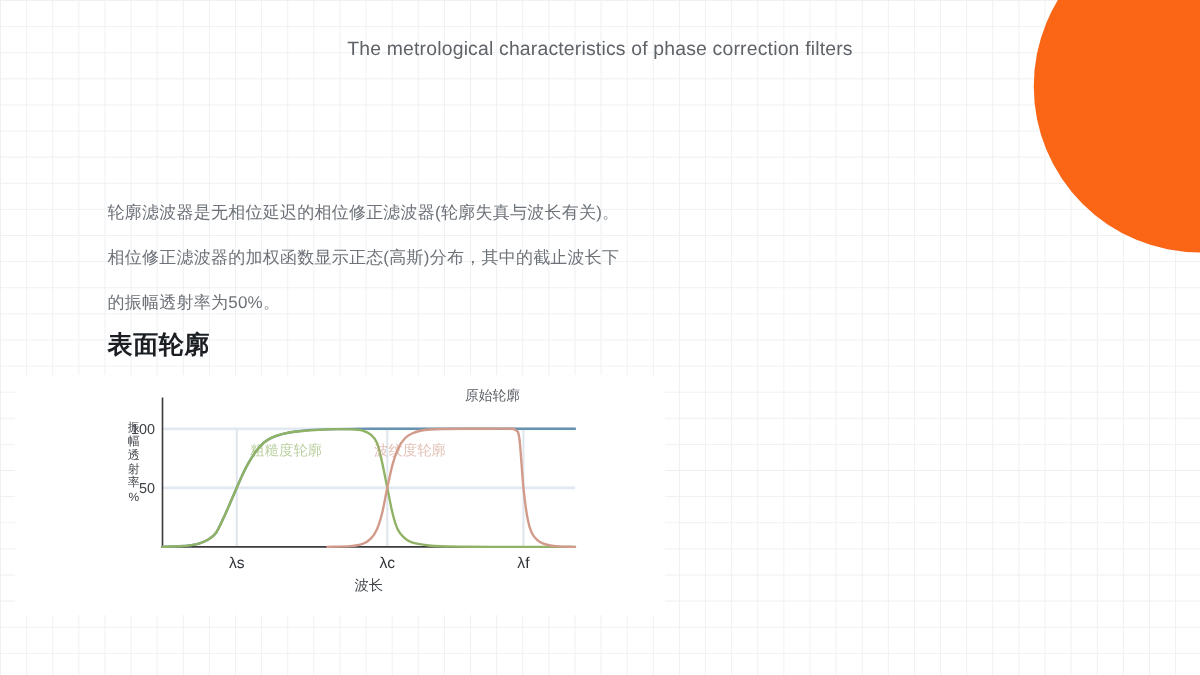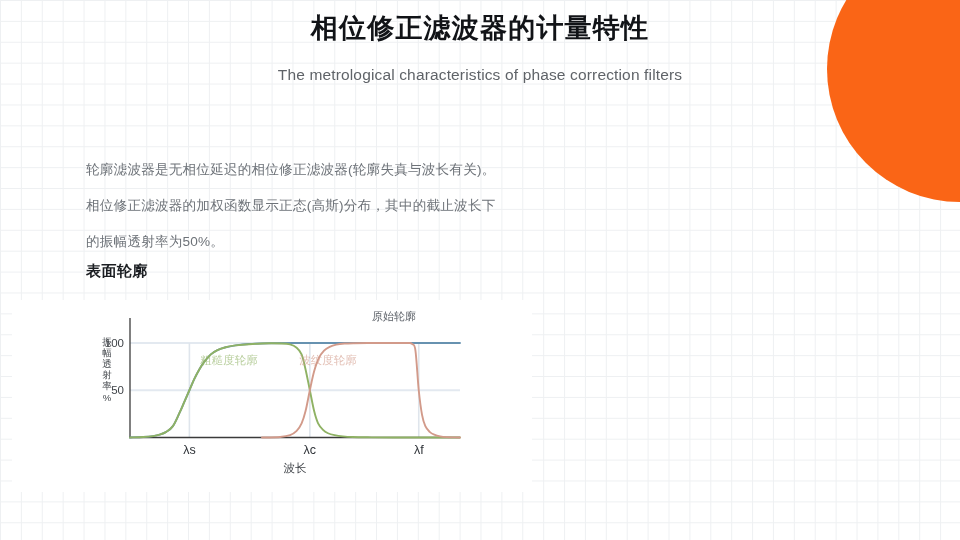--- a/index.html
+++ b/index.html
@@ -75,21 +75,21 @@
     color: #6d7278;
     z-index: 3;
     letter-spacing: 0.2px;
   }
 
   
   #section-heading {
     position: absolute;
     top: 262px;
     left: 86px;
-    font-size: 15px;
+    font-size: 20px;
     font-weight: bold;
     color: #1b1e22;
     z-index: 3;
     letter-spacing: 0.5px;
   }
 
   
   #chart-card {
     position: absolute;
     top: 300px;
@@ -103,21 +103,20 @@
   #chart-svg { display: block; }
 </style>
 </head>
 <body>
 
 <div id="grid-bg"></div>
 
 <div id="orange-blob" style="background: rgb(250, 101, 22);"></div>
 
 <div id="header">
-  <div id="title">相位修正滤波器的计量特性</div>
   <div id="subtitle">The metrological characteristics of phase correction filters</div>
 </div>
 
 <div id="intro-paragraph">轮廓滤波器是无相位延迟的相位修正滤波器(轮廓失真与波长有关)。相位修正滤波器的加权函数显示正态(高斯)分布，其中的截止波长下的振幅透射率为50%。</div>
 
 <div id="section-heading">表面轮廓</div>
 
 <div id="chart-card">
   <svg id="chart-svg" width="520" height="192" viewBox="0 0 520 192">
 

